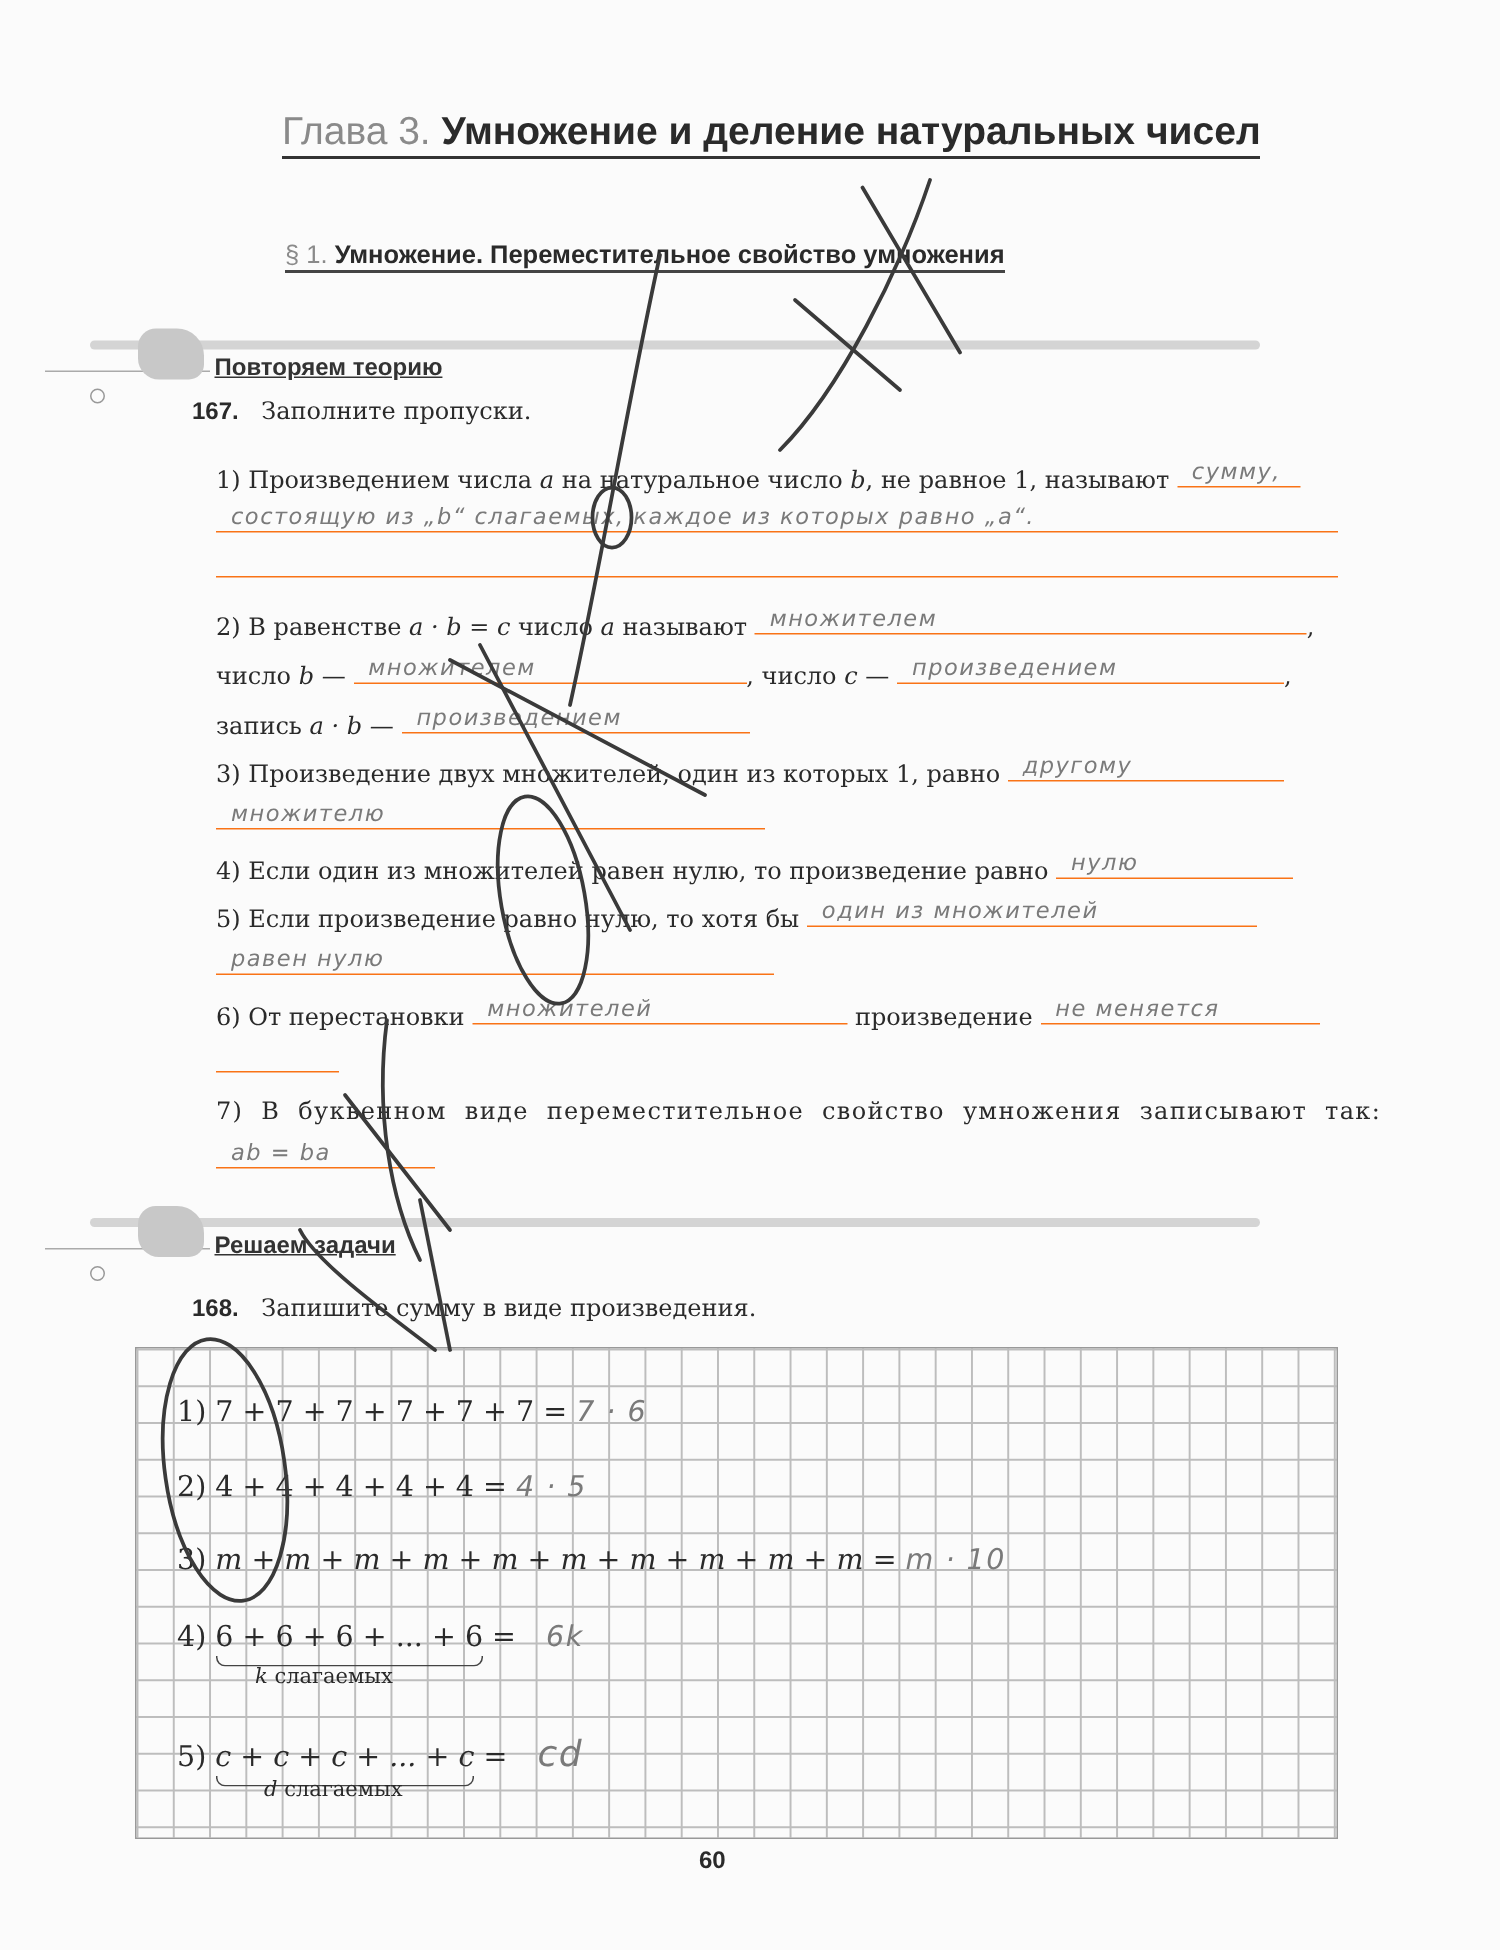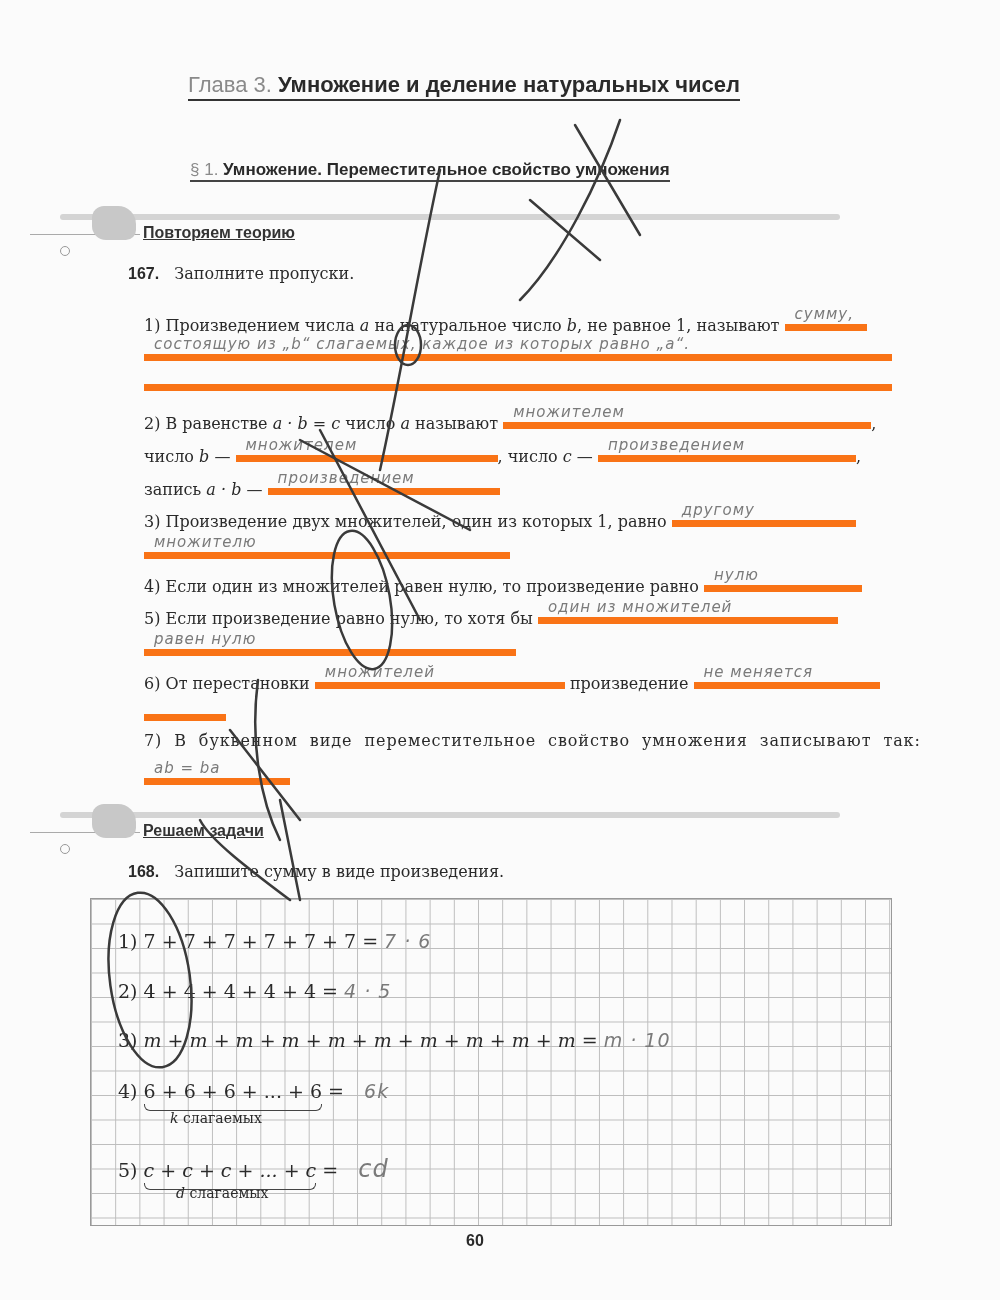--- a/index.html
+++ b/index.html
@@ -1,35 +1,35 @@
 <!DOCTYPE html>
 <html><head>
 <meta charset="utf-8">
 <style>
   html,body{margin:0;padding:0;}
   body{width:1000px;height:1300px;background:#fbfbfb;position:relative;overflow:hidden;
        font-family:"DejaVu Serif","Liberation Serif",serif;color:#2a2a2a;}
   .abs{position:absolute;}
-  .chapter{left:188px;top:72px;font-family:"Liberation Sans","DejaVu Sans",sans-serif;font-size:22px;font-weight:bold;
+  .chapter{left:188px;top:72px;font-family:"Liberation Sans","DejaVu Sans",sans-serif;font-size:26px;font-weight:bold;
     border-bottom:2px solid #333;padding-bottom:1px;white-space:nowrap;}
   .chapter .pre{color:#8a8a8a;font-weight:normal;}
   .section{left:190px;top:160px;font-family:"Liberation Sans","DejaVu Sans",sans-serif;font-size:17px;font-weight:bold;
     border-bottom:2px solid #444;white-space:nowrap;}
   .section .pre{color:#8a8a8a;font-weight:normal;}
   .banner{left:30px;width:870px;height:48px;}
   .banner .bar{position:absolute;left:30px;top:10px;width:780px;height:6px;background:#d4d4d4;border-radius:3px;}
   .banner .line{position:absolute;left:0;top:30px;width:110px;border-top:1px solid #aaa;}
   .banner .mascot{position:absolute;left:62px;top:2px;width:44px;height:34px;background:#c8c8c8;border-radius:12px 18px 10px 14px;}
   .banner .circle{position:absolute;left:30px;top:42px;width:8px;height:8px;border:1px solid #999;border-radius:50%;}
   .banner .title{position:absolute;left:113px;top:20px;font-family:"Liberation Sans","DejaVu Sans",sans-serif;font-size:16px;font-weight:bold;
     text-decoration:underline;color:#333;white-space:nowrap;}
   .task{font-size:16px;white-space:nowrap;}
   .task .num{font-family:"Liberation Sans","DejaVu Sans",sans-serif;font-weight:bold;margin-right:10px;margin-left:36px;}
   .line-text{font-size:16px;white-space:nowrap;position:absolute;}
-  .blank{display:inline-block;border-bottom:7px solid #f97316;height:18px;vertical-align:baseline;position:relative;}
+  .blank{display:inline-block;border-bottom:1px solid #f97316;height:18px;vertical-align:baseline;position:relative;}
   .hw{font-family:"DejaVu Sans","Liberation Sans",sans-serif;color:#7a7a7a;font-size:15px;font-style:italic;letter-spacing:1px;}
   .blank .hw{position:absolute;left:10px;bottom:1px;white-space:nowrap;}
   i.v{font-style:italic;}
   .grid{left:90px;top:898px;width:800px;height:326px;border:1px solid #999;
     background-image:linear-gradient(to right,#bdbdbd 1px,transparent 1px),linear-gradient(to bottom,#bdbdbd 1px,transparent 1px);
     background-size:24.2px 100%,100% 24.5px;}
   .gitem{position:absolute;font-size:19px;white-space:nowrap;}
   .brace{display:inline-block;position:relative;border-bottom:none;}
   .brace .under{position:absolute;left:0;right:0;top:24px;height:6px;border:1px solid #444;border-top:none;border-radius:0 0 6px 6px;}
   .sub{position:absolute;font-size:14px;white-space:nowrap;}
@@ -41,21 +41,21 @@
 
 <div class="abs chapter">
   <span class="pre">Глава 3.</span>
   <span>Умножение и деление натуральных чисел</span>
 </div>
 <div class="abs section">
   <span class="pre">§ 1.</span>
   <span>Умножение. Переместительное свойство умножения</span>
 </div>
 
-<div class="abs banner" style="top:204px;text-align:center;">
+<div class="abs banner" style="top:217px;text-align:center;">
   <div class="bar"></div>
   <div class="line"></div>
   <div class="mascot"></div>
   <div class="circle"></div>
   <div class="title">Повторяем теорию</div>
 </div>
 
 <div class="abs task" style="left:92px;top:264px;">
   <span class="num">167.</span>
   <span>Заполните пропуски.</span>

